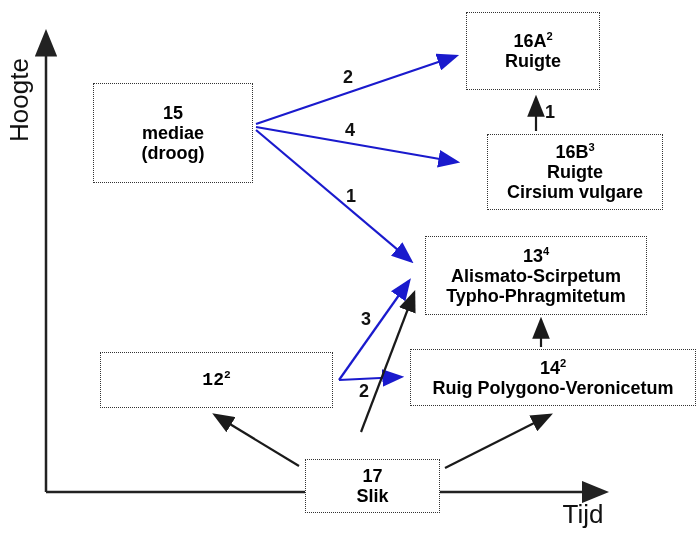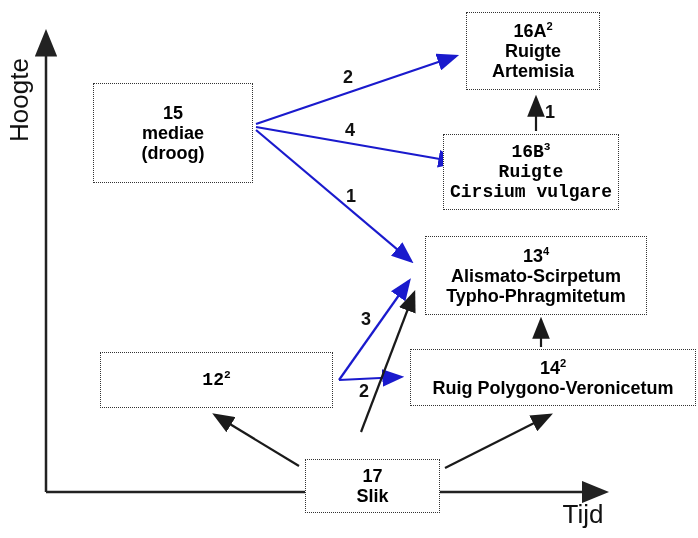--- a/index.html
+++ b/index.html
@@ -65,24 +65,23 @@
 
   <div class="box" style="left:93px;top:83px;width:160px;height:100px;">
     <div><span>15</span></div>
     <div>mediae</div>
     <div>(droog)</div>
   </div>
 
   <div class="box" style="left:466px;top:12px;width:134px;height:78px;">
     <div><span>16A</span><sup>2</sup></div>
     <div>Ruigte</div>
-    <div>Artemisia</div>
   </div>
 
-  <div class="box" style="left:443px;top:134px;width:176px;height:76px;font-family:Liberation Mono, monospace;">
+  <div class="box" style="left:487px;top:134px;width:176px;height:76px;">
     <div><span>16B</span><sup>3</sup></div>
     <div>Ruigte</div>
     <div>Cirsium vulgare</div>
   </div>
 
   <div class="box" style="left:425px;top:236px;width:222px;height:79px;">
     <div><span>13</span><sup>4</sup></div>
     <div>Alismato-Scirpetum</div>
     <div>Typho-Phragmitetum</div>
   </div>

